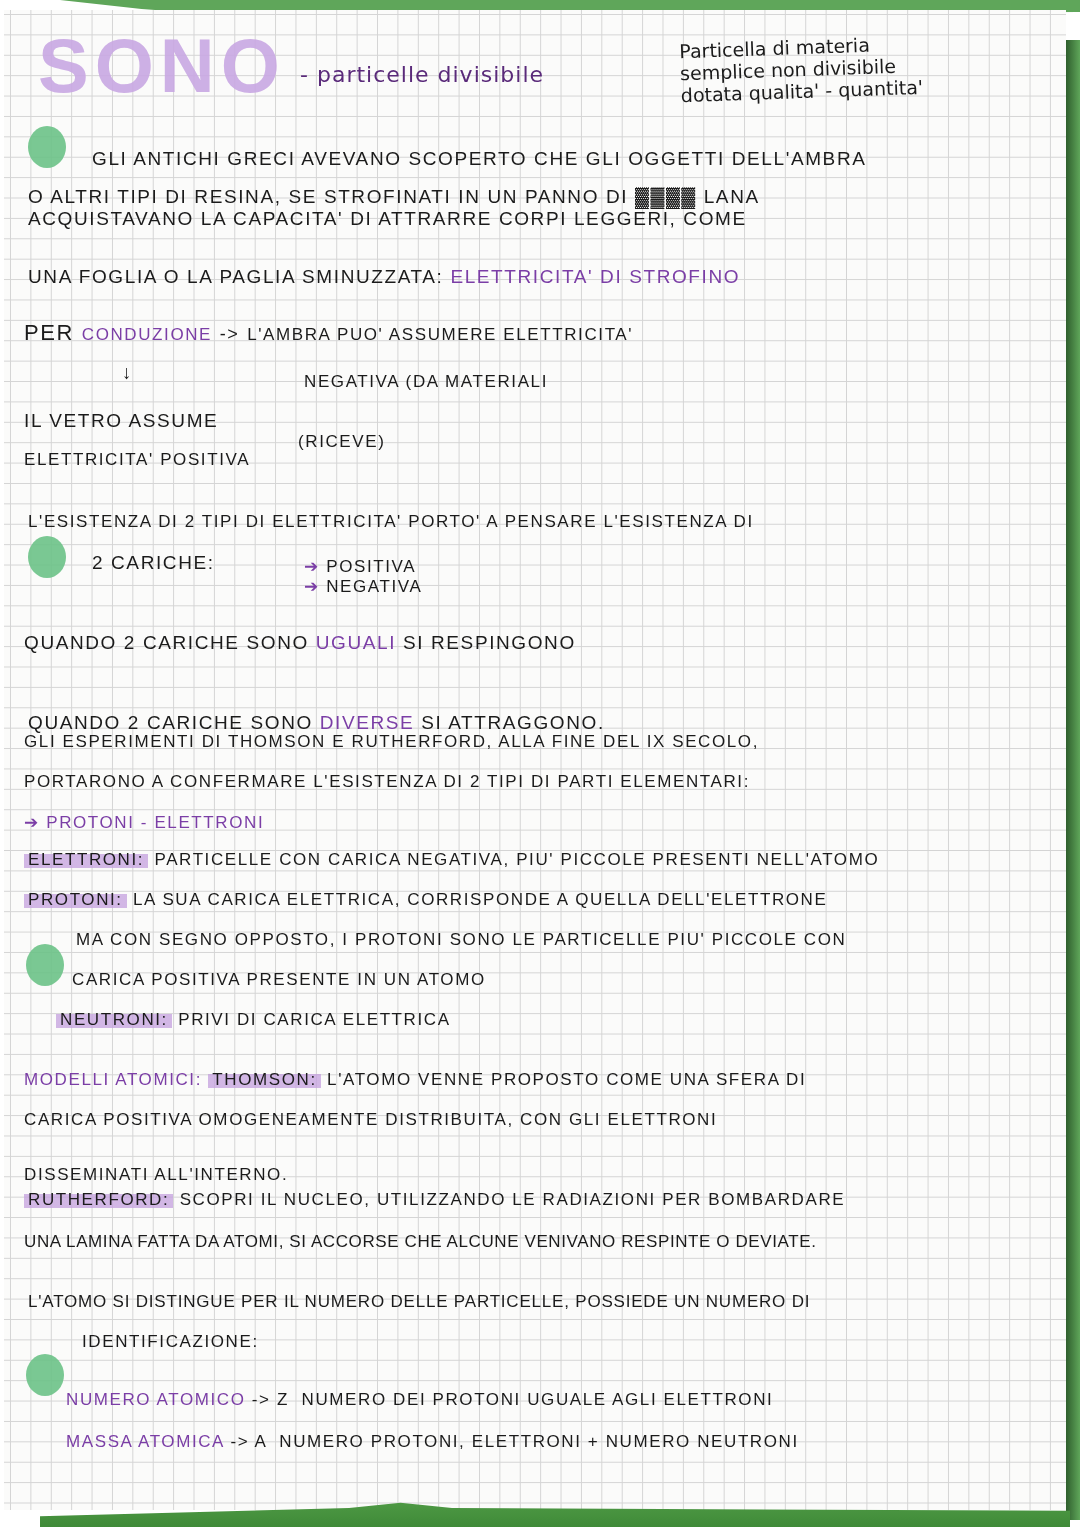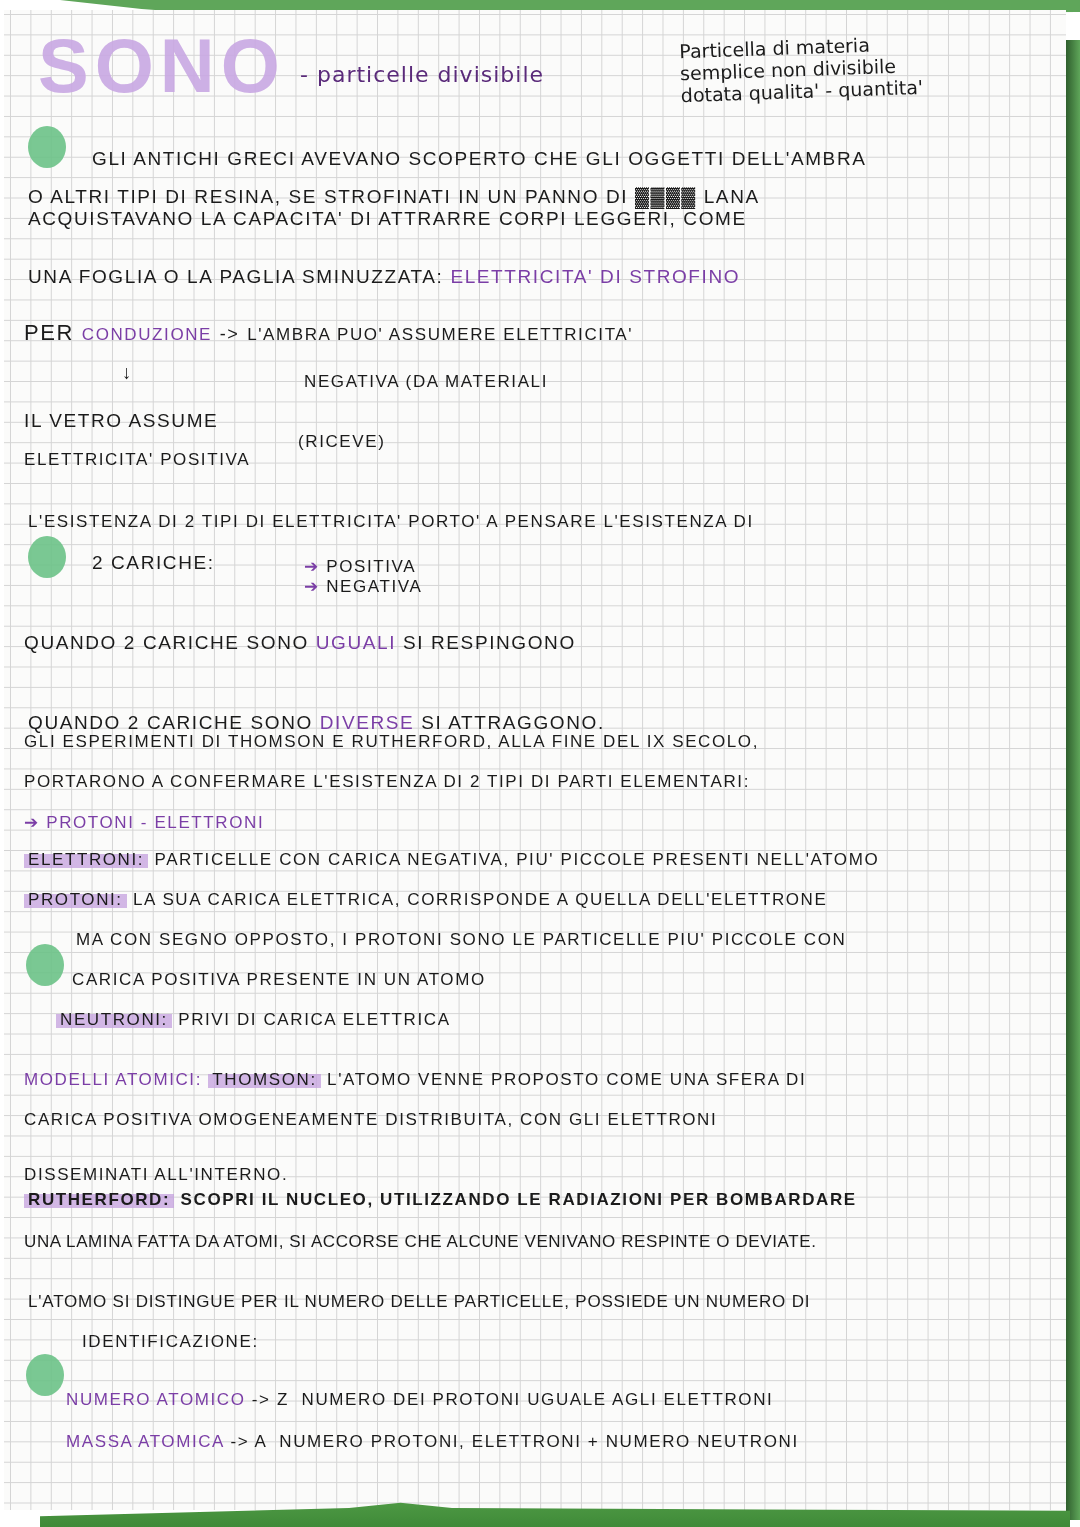--- a/index.html
+++ b/index.html
@@ -150,21 +150,21 @@
   <span>PRIVI DI CARICA ELETTRICA</span>
 </div>
 
 <div class="line small" style="left:24px;top:1070px;">
   <span class="purple">MODELLI ATOMICI:</span>
   <span class="hl">THOMSON:</span>
   <span>L'ATOMO VENNE PROPOSTO COME UNA SFERA DI</span>
 </div>
 <div class="line small" style="left:24px;top:1110px;">CARICA POSITIVA OMOGENEAMENTE DISTRIBUITA, CON GLI ELETTRONI</div>
 <div class="line small" style="left:24px;top:1150px;margin-top:15px;">DISSEMINATI ALL'INTERNO.</div>
-<div class="line small" style="left:24px;top:1190px;font-weight:bold;">
+<div class="line small" style="left:24px;top:1190px;">
   <span class="hl">RUTHERFORD:</span>
   <span>SCOPRI IL NUCLEO, UTILIZZANDO LE RADIAZIONI PER BOMBARDARE</span>
 </div>
 <div class="line small" style="left:24px;top:1232px;letter-spacing:0.6px;">UNA LAMINA FATTA DA ATOMI, SI ACCORSE CHE ALCUNE VENIVANO RESPINTE O DEVIATE.</div>
 
 <div class="line small" style="left:28px;top:1292px;letter-spacing:0.8px;">L'ATOMO SI DISTINGUE PER IL NUMERO DELLE PARTICELLE, POSSIEDE UN NUMERO DI</div>
 <div class="line small" style="left:82px;top:1332px;">IDENTIFICAZIONE:</div>
 <div class="line small" style="left:66px;top:1390px;">
   <span class="purple">NUMERO ATOMICO</span>
   <span>-&gt; Z</span>

